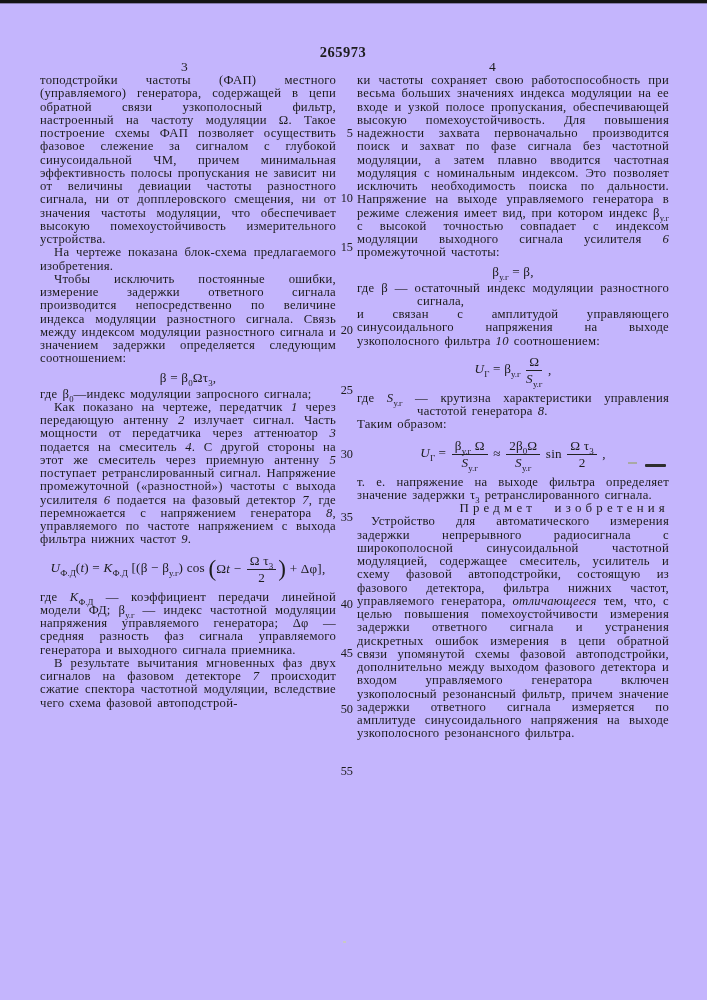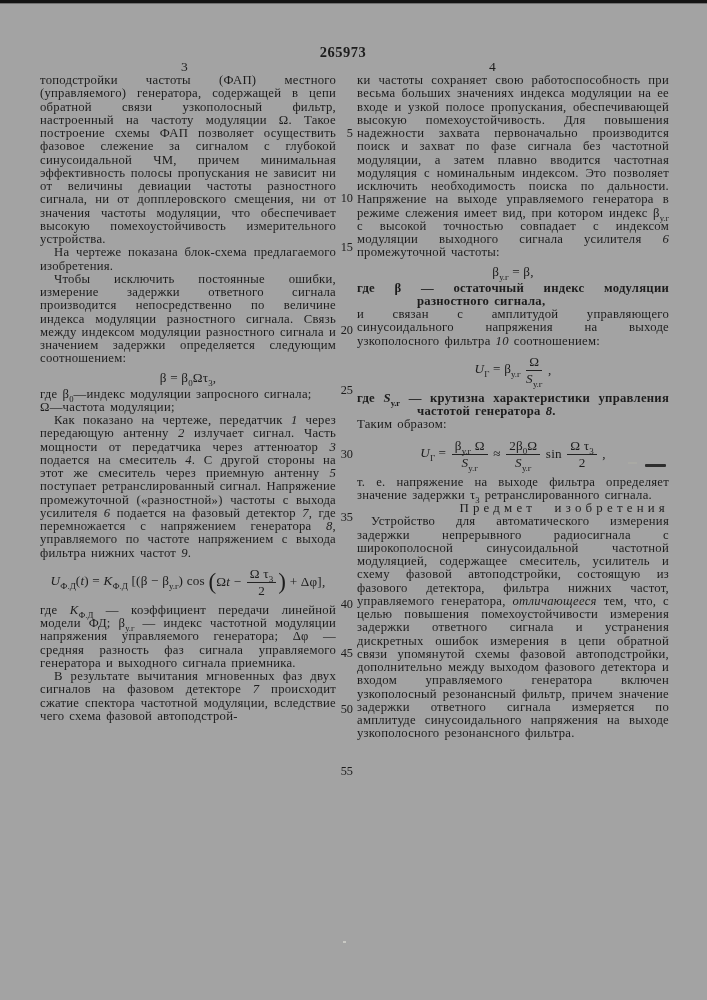--- a/index.html
+++ b/index.html
@@ -3,37 +3,37 @@
 <meta charset="utf-8">
 <style>
   html,body{margin:0;padding:0;}
   body{
     width:707px;height:1000px;
     background:#f3f3f1;
     font-family:"Liberation Serif","DejaVu Serif",serif;
   }
   .page{
     position:relative;width:707px;height:1000px;overflow:hidden;
-    background:#a3a3a3;color:#1c1c1c;
+    background:#c4b5fd;color:#1c1c1c;
   }
   .scan-edge{position:absolute;top:0;left:0;width:707px;height:3px;background:#141414;box-shadow:0 1px 0 rgba(20,20,20,.35);}
   .patent-no{position:absolute;top:44px;left:310px;width:66px;text-align:center;font-weight:bold;font-size:14.5px;letter-spacing:.5px;}
   .colno{position:absolute;top:59px;font-size:13.5px;}
   .colno.l{left:181px;} .colno.r{left:489px;}
   .col{
     position:absolute;top:74px;
     font-size:12.7px;line-height:13.25px;
     text-align:justify;letter-spacing:.25px;word-spacing:1.6px;
   }
   .colL{left:40px;width:296px;}
   .colR{left:357px;width:312px;}
   .col p{margin:0;}
   .ind{text-indent:14px;}
   .m28{margin-left:28px;}
-  .hang{padding-left:60px;text-indent:-60px;font-weight:bold;}
+  .hang{padding-left:60px;text-indent:-60px;}
   sub{font-size:68%;line-height:0;letter-spacing:0;}
   .formula{
     text-align:center;margin:4px 0 3px;font-size:13.2px;line-height:15px;
     letter-spacing:.2px;word-spacing:normal;
   }
   .formula.tall{margin:7px 0 6px;}
   .frac{display:inline-block;vertical-align:middle;text-align:center;padding:0 2px;line-height:14px;}
   .frac .num{display:block;border-bottom:1px solid #222;padding:0 3px 1px;}
   .frac .den{display:block;padding-top:1px;}
   .bp{font-size:175%;font-weight:300;vertical-align:middle;position:relative;top:-1px;}
@@ -73,21 +73,20 @@
   </div>
 
   <div class="col colL">
     <p>топодстройки частоты (ФАП) местного (управляемого) генератора, содержащей в цепи обратной связи узкополосный фильтр, настроенный на частоту модуляции Ω. Такое построение схемы ФАП позволяет осуществить фазовое слежение за сигналом с глубокой синусоидальной ЧМ, причем минимальная эффективность полосы пропускания не зависит ни от величины девиации частоты разностного сигнала, ни от допплеровского смещения, ни от значения частоты модуляции, что обеспечивает высокую помехоустойчивость измерительного устройства.</p>
     <p class="ind">На чертеже показана блок-схема предлагаемого изобретения.</p>
     <p class="ind">Чтобы исключить постоянные ошибки, измерение задержки ответного сигнала производится непосредственно по величине индекса модуляции разностного сигнала. Связь между индексом модуляции разностного сигнала и значением задержки определяется следующим соотношением:</p>
     <div class="formula">
       <span>β = β<sub>0</sub>Ωτ<sub>3</sub>,</span>
     </div>
     <p>где β<sub>0</sub>—индекс модуляции запросного сигнала;</p>
-    <p class="m28">Ω—частота модуляции;</p>
     <p class="ind">Как показано на чертеже, передатчик <i>1</i> через передающую антенну <i>2</i> излучает сигнал. Часть мощности от передатчика через аттенюатор <i>3</i> подается на смеситель <i>4</i>. С другой стороны на этот же смеситель через приемную антенну <i>5</i> поступает ретранслированный сигнал. Напряжение промежуточной («разностной») частоты с выхода усилителя <i>6</i> подается на фазовый детектор <i>7</i>, где перемножается с напряжением генератора <i>8</i>, управляемого по частоте напряжением с выхода фильтра нижних частот <i>9</i>.</p>
     <div class="formula tall">
       <span><i>U</i><sub>Ф.Д</sub>(<i>t</i>) = <i>K</i><sub>Ф.Д</sub> [(β − β<sub>у.г</sub>) cos </span><span class="bp">(</span><span>Ω<i>t</i> − </span><span class="frac"><span class="num">Ω τ<sub>3</sub></span><span class="den">2</span></span><span class="bp">)</span><span> + Δφ],</span>
     </div>
     <p>где <i>K</i><sub>Ф.Д</sub> — коэффициент передачи линейной модели ФД; β<sub>у.г</sub> — индекс частотной модуляции напряжения управляемого генератора; Δφ — средняя разность фаз сигнала управляемого генератора и выходного сигнала приемника.</p>
     <p class="ind">В результате вычитания мгновенных фаз двух сигналов на фазовом детекторе <i>7</i> происходит сжатие спектора частотной модуляции, вследствие чего схема фазовой автоподстрой-</p>
   </div>
 
   <div class="col colR">
     <p>ки частоты сохраняет свою работоспособность при весьма больших значениях индекса модуляции на ее входе и узкой полосе пропускания, обеспечивающей высокую помехоустойчивость. Для повышения надежности захвата первоначально производится поиск и захват по фазе сигнала без частотной модуляции, а затем плавно вводится частотная модуляция с номинальным индексом. Это позволяет исключить необходимость поиска по дальности. Напряжение на выходе управляемого генератора в режиме слежения имеет вид, при котором индекс β<sub>у.г</sub> с высокой точностью совпадает с индексом модуляции выходного сигнала усилителя <i>6</i> промежуточной частоты:</p>

